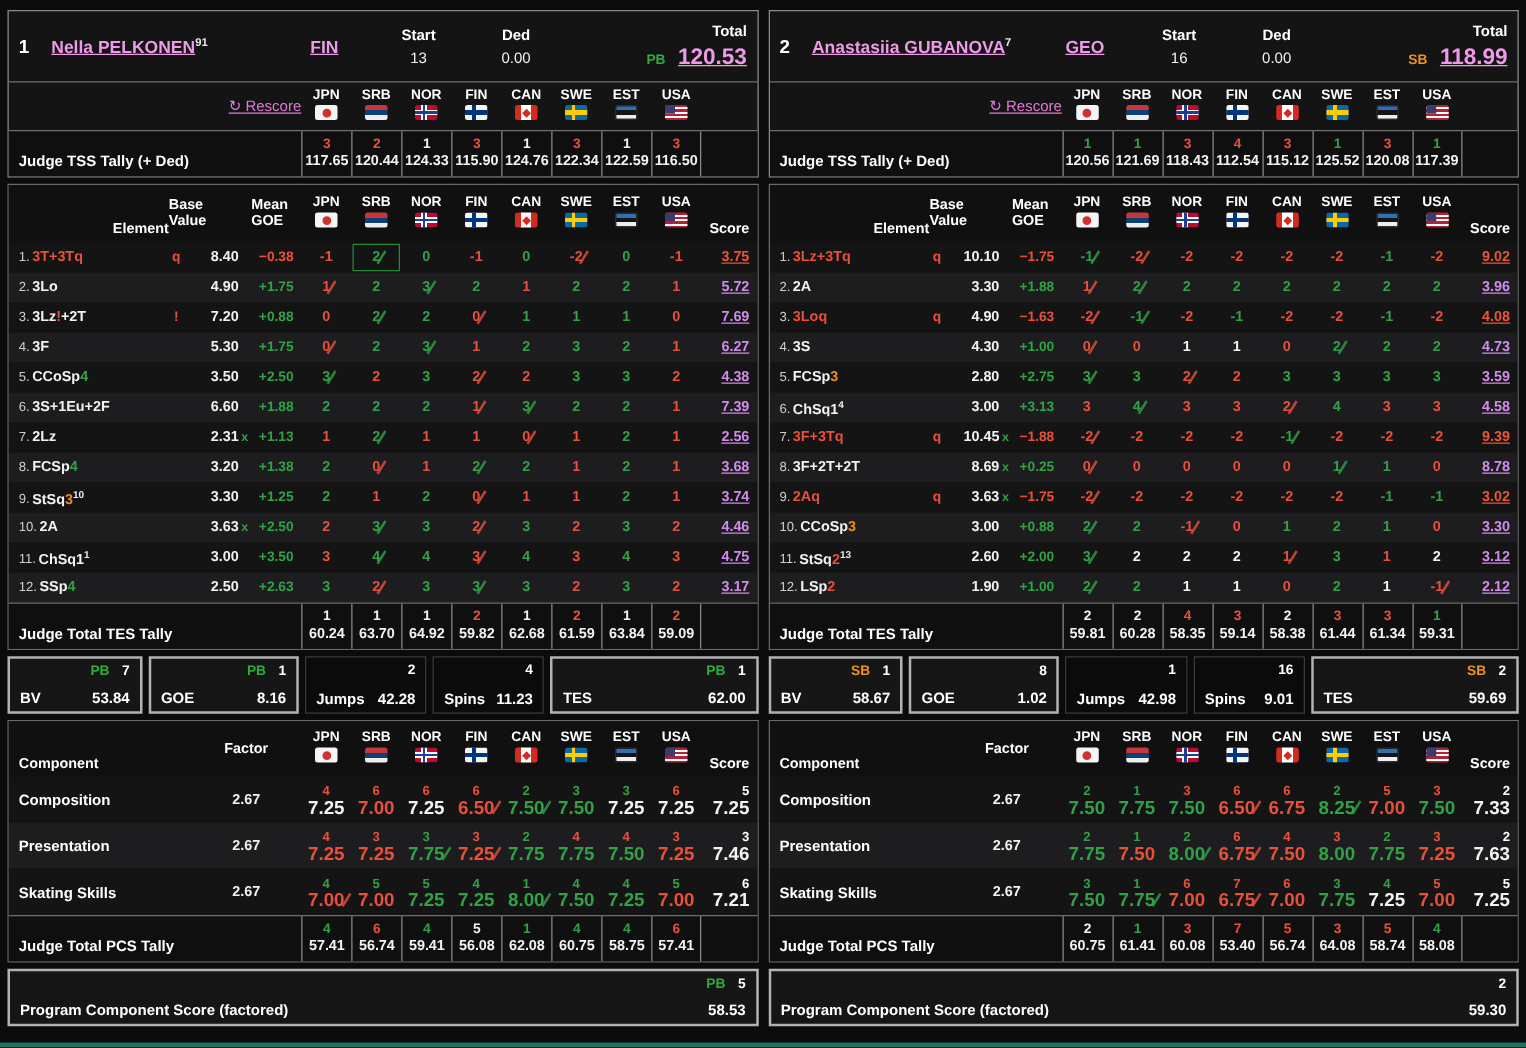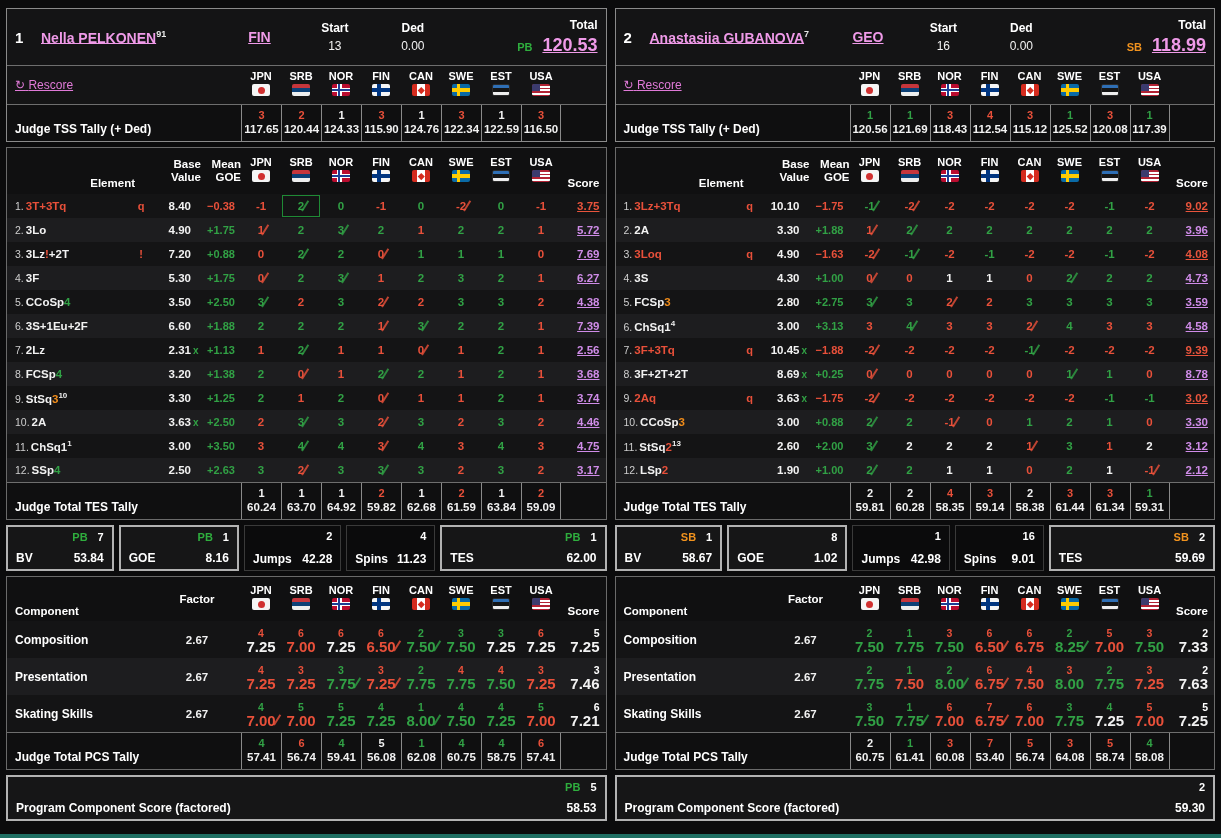--- a/index.html
+++ b/index.html
@@ -26,21 +26,21 @@
   .country a{color:#ef9ae8;text-decoration:underline;cursor:pointer;}
   .hcol{width:78px;text-align:center;}
   .hcol .lbl{font-size:12px;font-weight:700;color:#fff;margin-bottom:4px;}
   .hcol .val{font-size:12px;color:#f2f2f2;}
   .total-col{flex:1;text-align:right;}
   .total-col .lbl{font-size:12px;font-weight:700;color:#fff;margin-bottom:3px;}
   .total-line{display:flex;justify-content:flex-end;align-items:baseline;gap:10px;font-size:11px;}
   .total-val{font-size:18px;font-weight:700;color:#ef9ae8;text-decoration:underline;cursor:pointer;}
 
   .judges-row{display:grid;grid-template-columns:234px repeat(8,40px) 1fr;align-items:center;height:38px;border-top:1px solid #6e6e6e;}
-  .rescore{padding-left:8px;font-size:12px;}
+  .rescore{padding-left:8px;font-size:12px;text-align:right;}
   .rescore a{color:#e07ad8;text-decoration:underline;cursor:pointer;}
   .jcol{text-align:center;}
   .jcode{font-size:11px;font-weight:700;color:#fff;line-height:12px;}
   .flag{display:inline-block;width:18px;height:12px;border-radius:2px;margin-top:2px;position:relative;overflow:hidden;vertical-align:top;}
 
   
   .fl-JPN{background:#f5f5f5;} .fl-JPN::before{content:"";position:absolute;left:5.5px;top:2.5px;width:7px;height:7px;border-radius:50%;background:#d03030;}
   .fl-SRB{background:linear-gradient(180deg,#c6363c 0 34%,#0c4076 34% 67%,#eee 67%);}
   .fl-NOR{background-color:#ba0c2f;background-image:
     linear-gradient(90deg,transparent 34%,#1c3f94 34%,#1c3f94 46%,transparent 46%),
@@ -64,21 +64,21 @@
   .tally .tlabel{display:flex;align-items:flex-end;padding:0 0 5px 8px;font-size:12px;font-weight:700;color:#fff;}
   .tcell{border-left:1px solid #8a8a8a;text-align:center;padding:3px 0 4px 0;}
   .tcell:nth-last-child(2){border-right:1px solid #8a8a8a;}
   .trank{font-size:11px;font-weight:700;line-height:14px;}
   .tval{font-size:11.5px;font-weight:700;color:#f2f2f2;line-height:15px;}
   .ttail{border:none;}
 
   
   .ehead,.erow{display:grid;grid-template-columns:128px 12px 44px 10px 40px repeat(8,40px) 1fr;align-items:center;}
   .ehead{height:46px;background:#101011;}
-  .ehead .h{font-size:11.5px;font-weight:700;color:#fff;white-space:pre-line;text-align:right;line-height:13px;}
+  .ehead .h{font-size:11.5px;font-weight:700;color:#fff;white-space:pre-line;text-align:left;line-height:13px;}
   .ehead .h.elem{text-align:right;padding-left:8px;align-self:end;padding-bottom:4px;}
   .ehead .h.bv{grid-column:2/5;}
   .ehead .h.score{text-align:right;padding-right:6px;align-self:end;padding-bottom:4px;}
   .erow{height:24px;background:#141415;}
   .erow:nth-child(odd){background:#1d1d1f;}
   .ename{padding-left:8px;font-size:11.5px;white-space:nowrap;overflow:hidden;}
   .enum{color:#cfcfcf;font-weight:400;margin-right:2px;font-size:10.5px;}
   .ename b{font-weight:700;}
   .ename sup{font-size:8px;color:#eee;font-weight:700;}
   .ecall{font-size:11px;font-weight:700;text-align:center;}

